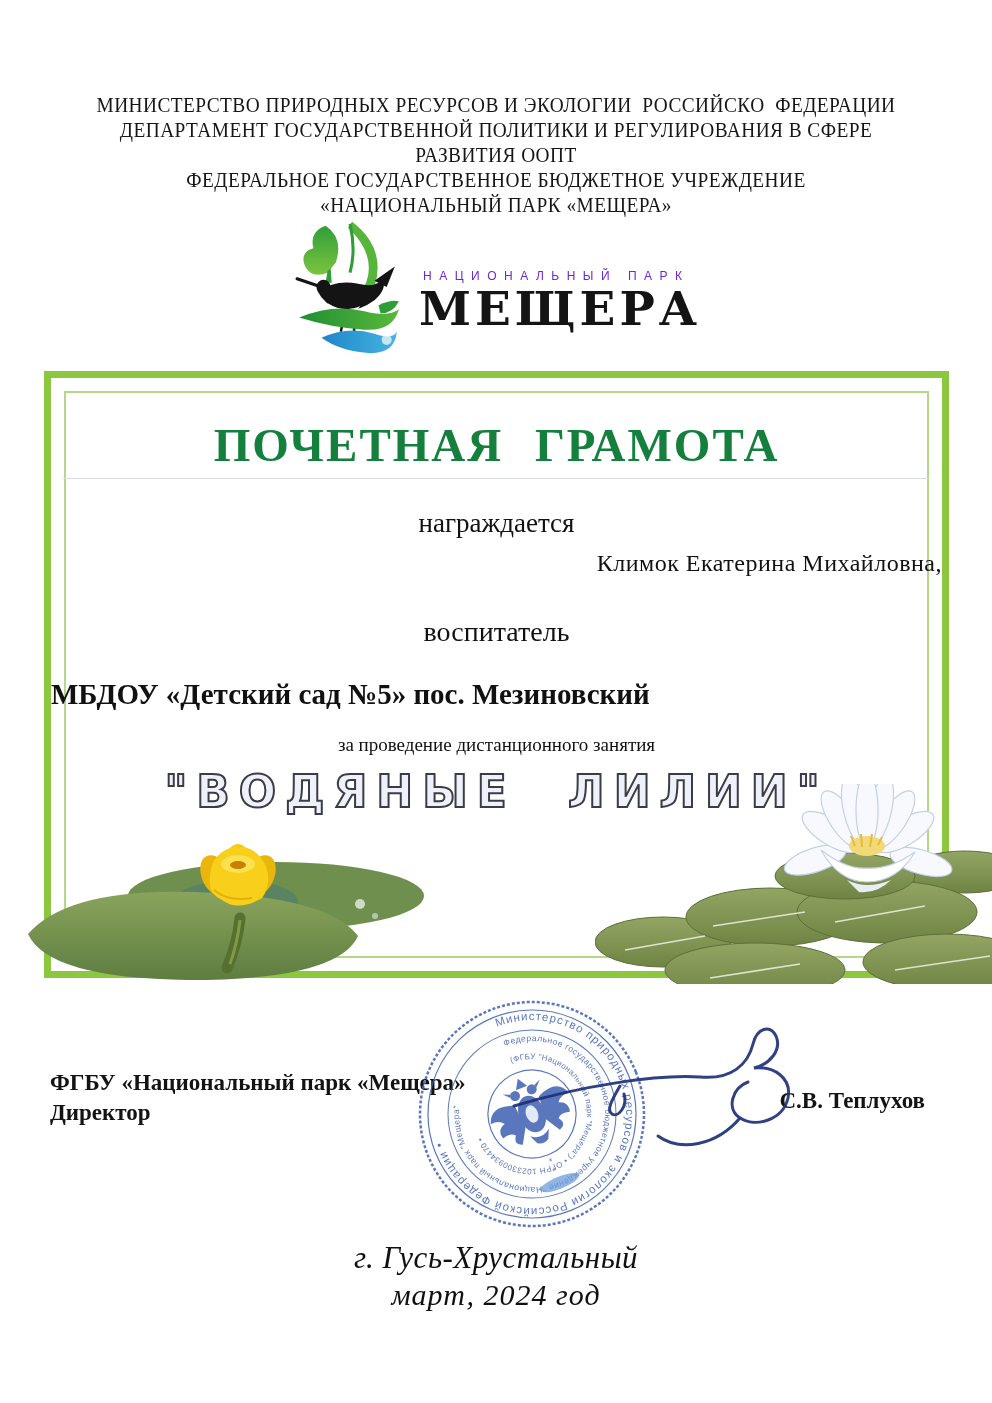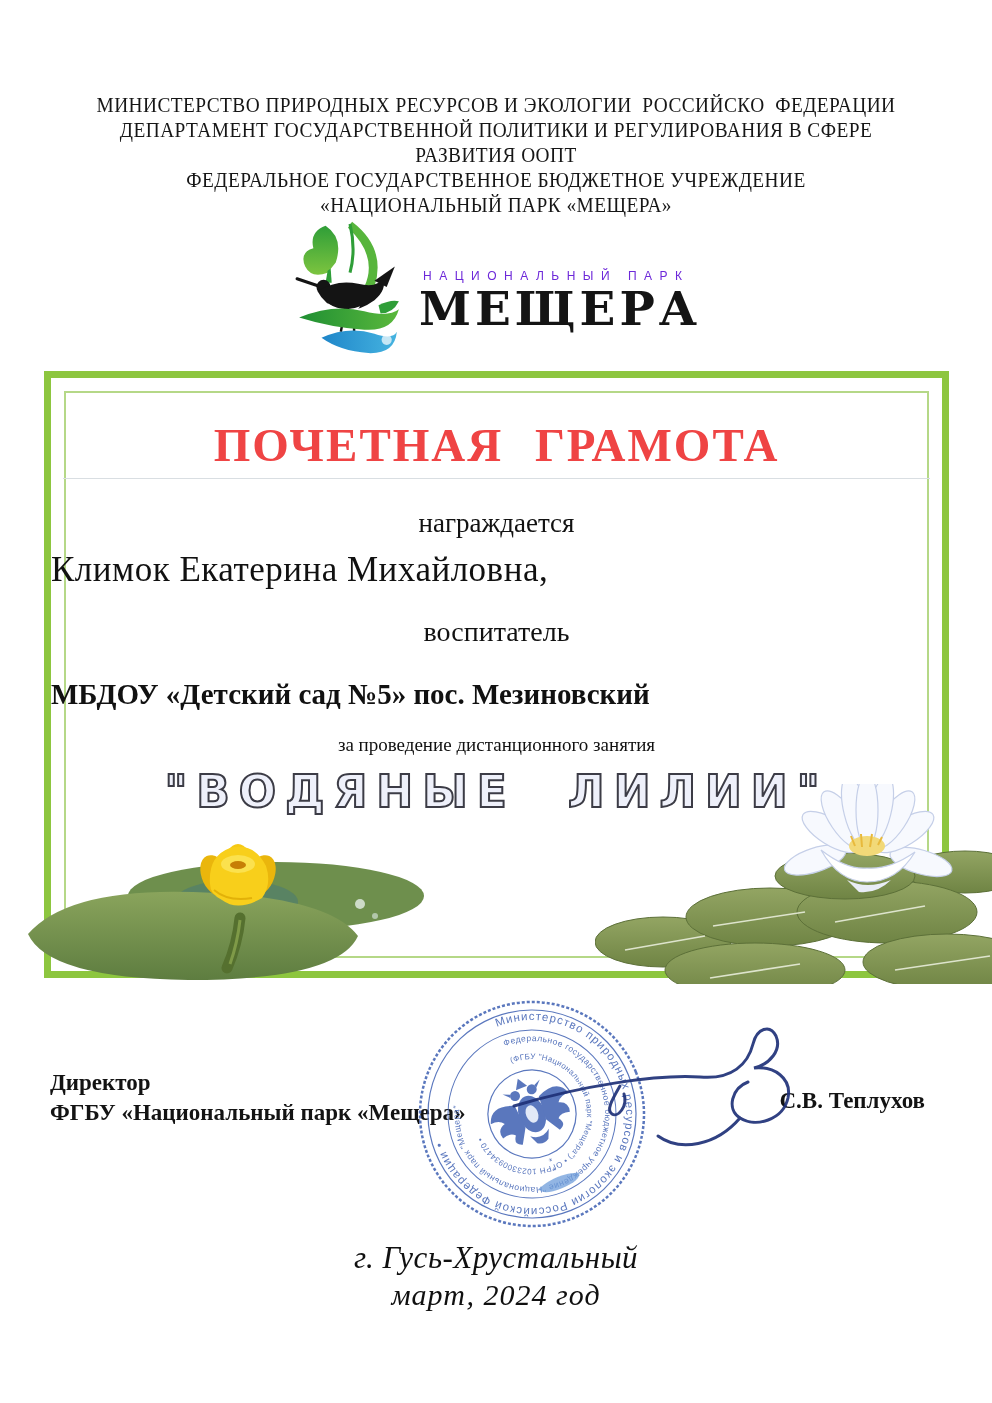--- a/index.html
+++ b/index.html
@@ -37,28 +37,28 @@
     position:absolute; left:44px; top:365px; width:905px; height:607px;
     border:7px solid #8dc63f; background:#ffffff;
   }
   .cert-inner-line {
     position:absolute; left:13px; top:13px; right:13px; bottom:13px;
     border:2px solid #b5d887; pointer-events:none;
   }
   .cert-title {
     position:absolute; top:40px; left:0; width:100%; text-align:center;
     font-family:"Liberation Serif", serif; font-weight:bold; font-size:47px;
-    color:#ef4444; letter-spacing:2px; word-spacing:18px; white-space:nowrap;
+    color:#15803d; letter-spacing:2px; word-spacing:18px; white-space:nowrap;
   }
   .cert-sep {
     position:absolute; top:100px; left:12px; right:12px; height:1px;
     background:#d9dee2;
   }
   .cert-awarded   { position:absolute; top:130px; left:0; width:100%; text-align:center; font-size:27px; }
-  .cert-name      { position:absolute; top:172px; left:0; width:100%; text-align:left; font-size:35px; letter-spacing:0.5px; }
+  .cert-name      { position:absolute; top:172px; left:0; width:100%; text-align:right; font-size:24px; letter-spacing:0.5px; }
   .cert-position  { position:absolute; top:238px; left:0; width:100%; text-align:center; font-size:28px; }
   .cert-org       { position:absolute; top:300px; left:0; width:100%; text-align:left; font-size:29px;font-weight:bold; }
   .cert-reason    { position:absolute; top:356px; left:0; width:100%; text-align:center; font-size:19px; }
   .cert-event {
     position:absolute; top:388px; left:0; width:100%; text-align:center;
     font-family:"DejaVu Sans", sans-serif; font-weight:bold; font-size:44px;
     letter-spacing:9px; word-spacing:28px; white-space:nowrap;
     color:#eef0fa; -webkit-text-stroke:2px #3c3c46;
   }
   
@@ -218,22 +218,22 @@
           <path d="M11,3 L15,-5"></path>
       </g>
       <g fill="#ffffff" stroke="#c5cfe8" stroke-width="1.2">
         <path d="M-46,8 Q-20,28 0,26 Q22,28 48,10 Q30,40 0,40 Q-28,40 -46,8 Z"></path>
       </g>
       <path d="M-20,38 Q0,48 24,38 Q10,52 -8,50 Z" fill="#e9edf6"></path>
     </g>
   </svg>
 
   <div class="director">
+    <div>ФГБУ «Национальный парк «Мещера»</div>
     <div>Директор</div>
-    <div>ФГБУ «Национальный парк «Мещера»</div>
   </div>
   <div class="signer">С.В. Теплухов</div>
 
   <svg class="stamp" viewBox="0 0 244 244" xmlns="http://www.w3.org/2000/svg">
     <defs>
       <path id="arcOuter" d="M122,28  a94,94 0 1,1 -0.01,0 z"></path>
       <path id="arcMiddle" d="M122,49  a73,73 0 1,1 -0.01,0 z"></path>
       <path id="arcInner" d="M122,67  a55,55 0 1,1 -0.01,0 z"></path>
     </defs>
     <g transform="rotate(-22 122 122)" opacity="0.88">

